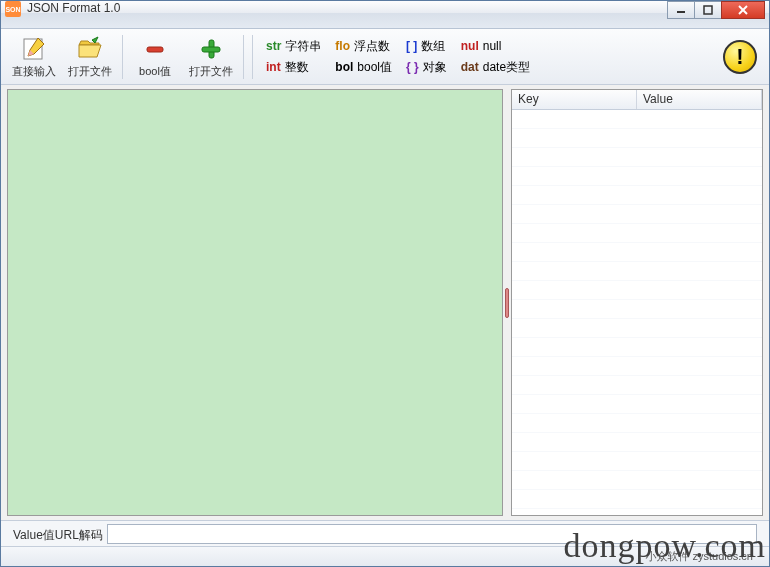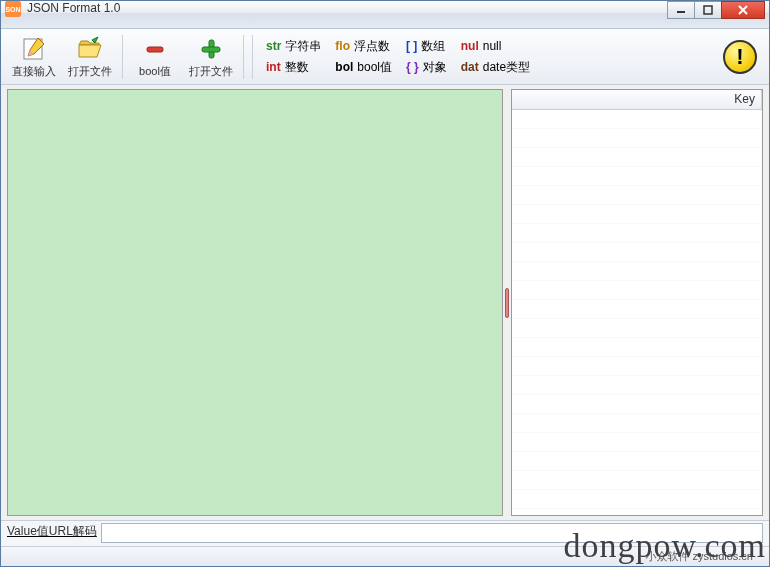--- a/index.html
+++ b/index.html
@@ -90,21 +90,20 @@
   display: flex; align-items: center; justify-content: center;
   font-size: 22px; font-weight: bold; color: #000;
   margin-right: 6px;
 }
 .main {
   flex: 1;
   display: flex;
   padding: 4px 6px;
   gap: 0;
   min-height: 0;
-  text-align: right;
 }
 .tree-panel {
   flex: 1;
   background: #c5e8c5;
   border: 1px solid #9a9a9a;
   min-width: 0;
 }
 .splitter {
   width: 8px;
   display: flex;
@@ -140,25 +139,24 @@
 }
 .kv-body {
   flex: 1;
   overflow: auto;
   background: repeating-linear-gradient(to bottom, #fff 0, #fff 18px, #f6f8fb 18px, #f6f8fb 19px);
 }
 .bottom-bar {
   height: 26px;
   border-top: 1px solid #c5cedb;
   display: flex;
-  align-items: flex-start;
-  padding: 2px 6px;
+  align-items: flex-end;
+  padding: 2px 12px;
   gap: 4px;
   background: #f4f6f9;
-  text-decoration: underline;
 }
 .bottom-label { color: #333; white-space: nowrap; }
 .bottom-input {
   flex: 1;
   height: 20px;
   border: 1px solid #a8b4c4;
   background: #fff;
   padding: 0 4px;
 }
 .status-bar {
@@ -291,20 +289,21 @@
   </div>
 
   <div class="main">
     <div class="tree-panel"></div>
     <div class="splitter">
       <div class="splitter-handle"></div>
     </div>
     <div class="kv-panel">
       <div class="kv-header">
         <div class="kv-col">Key</div>
+        <div class="kv-col">Value</div>
       </div>
       <div class="kv-body"></div>
     </div>
   </div>
 
   <div class="bottom-bar">
     <span class="bottom-label">Value值URL解码</span>
     <input class="bottom-input" type="text" value="" style="">
   </div>
 

